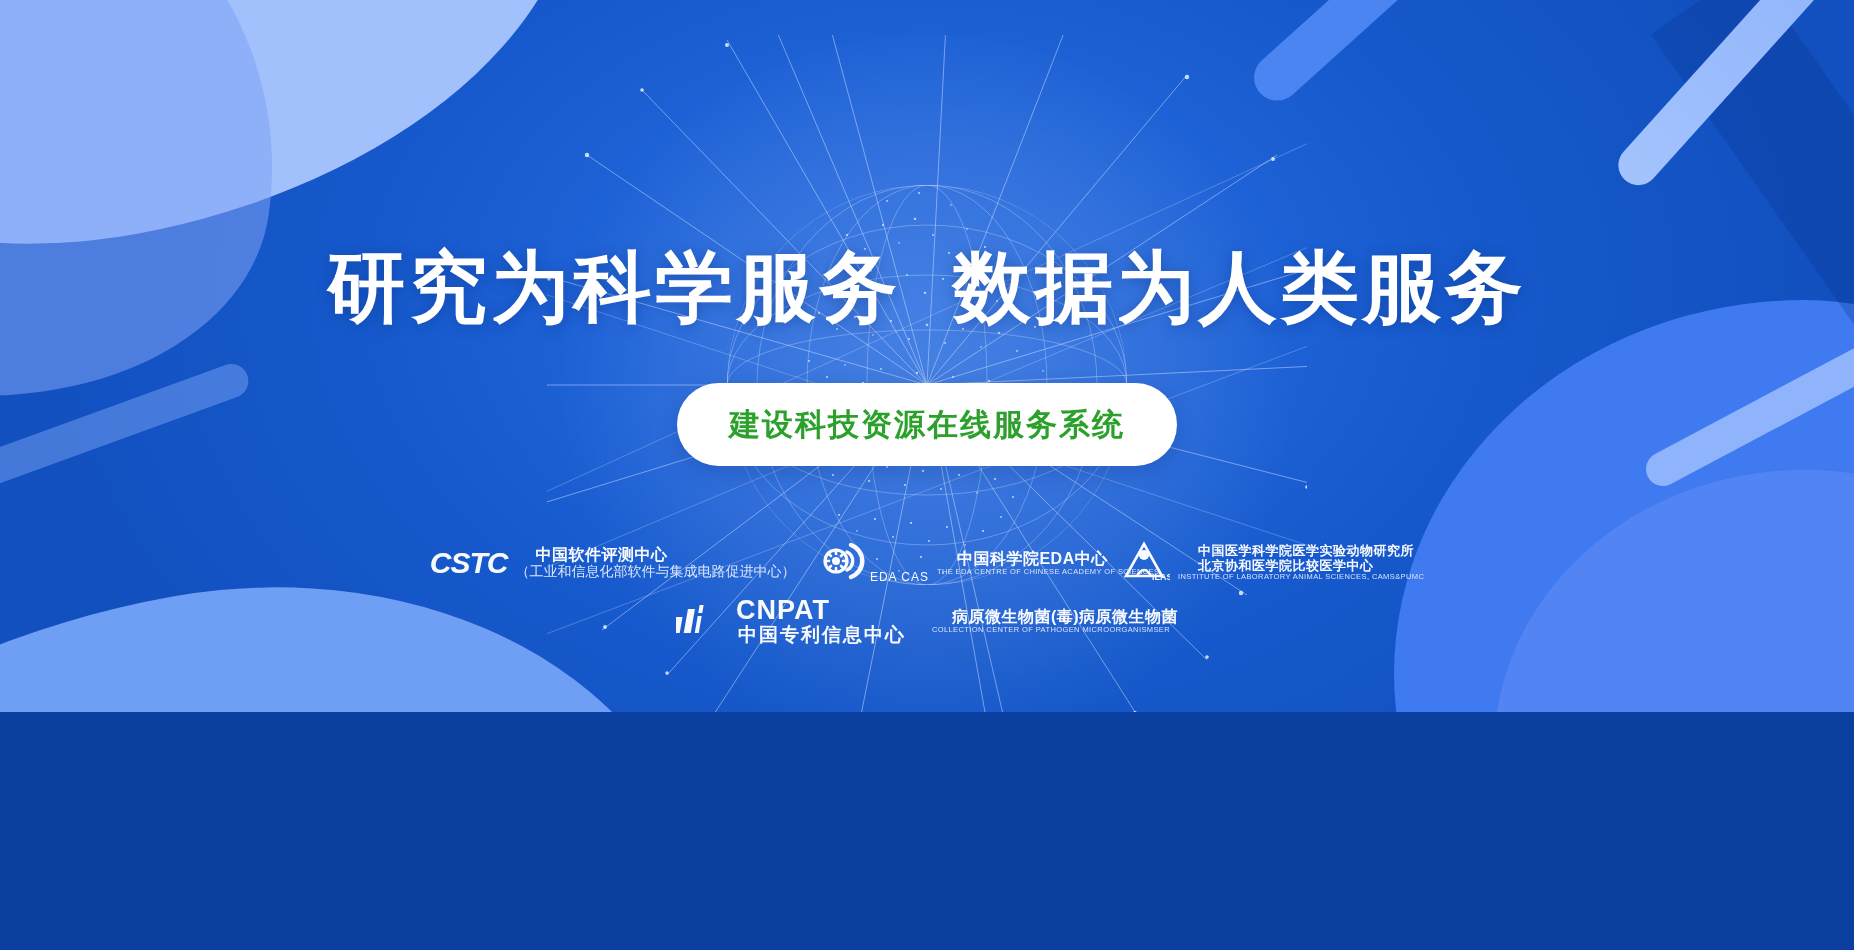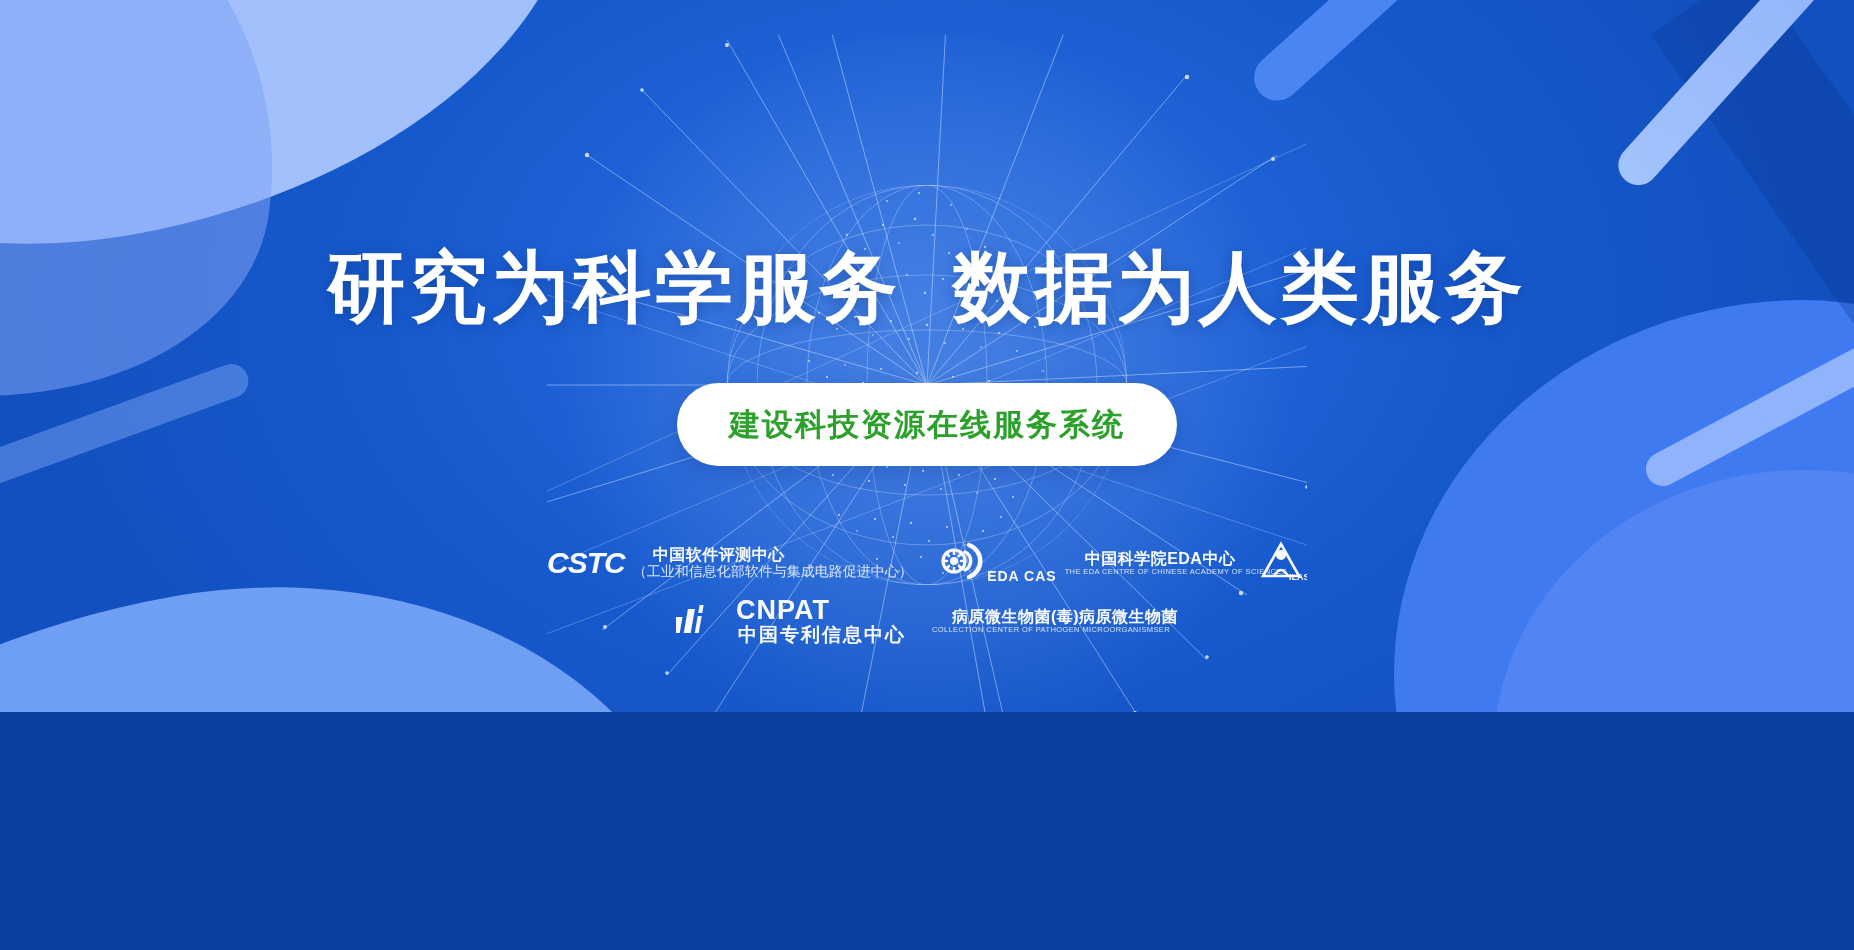--- a/index.html
+++ b/index.html
@@ -187,21 +187,21 @@
   .en-sub{color:#dfe9fc;font-size:7.5px;letter-spacing:.4px;white-space:nowrap;text-transform:uppercase;}
   .cstc-word{
     color:#fff;font-size:30px;font-weight:bold;font-style:italic;
     letter-spacing:-1px;line-height:1;font-family:"Liberation Sans",sans-serif;
   }
   .cnpat-word{color:#fff;font-size:27px;font-weight:bold;letter-spacing:1px;line-height:1;margin-left:18px;}
   .cams-cn{
     color:#fff;font-size:20px;font-weight:bold;letter-spacing:5px;
     font-family:"Liberation Serif","DejaVu Serif",serif;font-style:italic;white-space:nowrap;
   }
-  .eda-tag{color:#fff;font-size:14px;font-weight:bold;letter-spacing:1px;margin-top:10px;}
+  .eda-tag{color:#fff;font-size:12px;font-weight:normal;letter-spacing:1px;margin-top:10px;}
 </style>
 </head>
 <body>
 
 <div id="banner">
 
   <div class="shape blob-tl"></div>
   <div class="shape blob-tl2"></div>
   <div class="shape bar-left"></div>
   <div class="shape blob-bl"></div>
@@ -438,20 +438,25 @@
 
         <div class="logo">
           <span class="logo-mark">
             <svg width="48" height="42" viewBox="0 0 48 42">
               <path d="M22 4 L40 36 L4 36 Z" fill="none" stroke="#fff" stroke-width="2.6"></path>
               <circle cx="22" cy="15" r="5" fill="#fff"></circle>
               <path d="M15 36 q7 -12 14 0" fill="none" stroke="#fff" stroke-width="2.6"></path>
               <text x="30" y="40" fill="#fff" font-size="9" font-weight="bold" font-family="Liberation Sans, sans-serif">ILAS</text>
             </svg>
           </span>
+          <span class="logo-txt">
+            <span class="cn-main" style="font-size:13px">中国医学科学院医学实验动物研究所</span>
+            <span class="cn-main" style="font-size:13px">北京协和医学院比较医学中心</span>
+            <span class="en-sub">INSTITUTE OF LABORATORY ANIMAL SCIENCES, CAMS&amp;PUMC</span>
+          </span>
         </div>
       </div>
 
       <div class="logo-row">
 
         <div class="logo">
           <span class="logo-mark">
             <svg width="34" height="32" viewBox="0 0 34 32">
               <g fill="#fff">
                 <rect x="2" y="14" width="7" height="16" transform="skewX(-10)"></rect>

